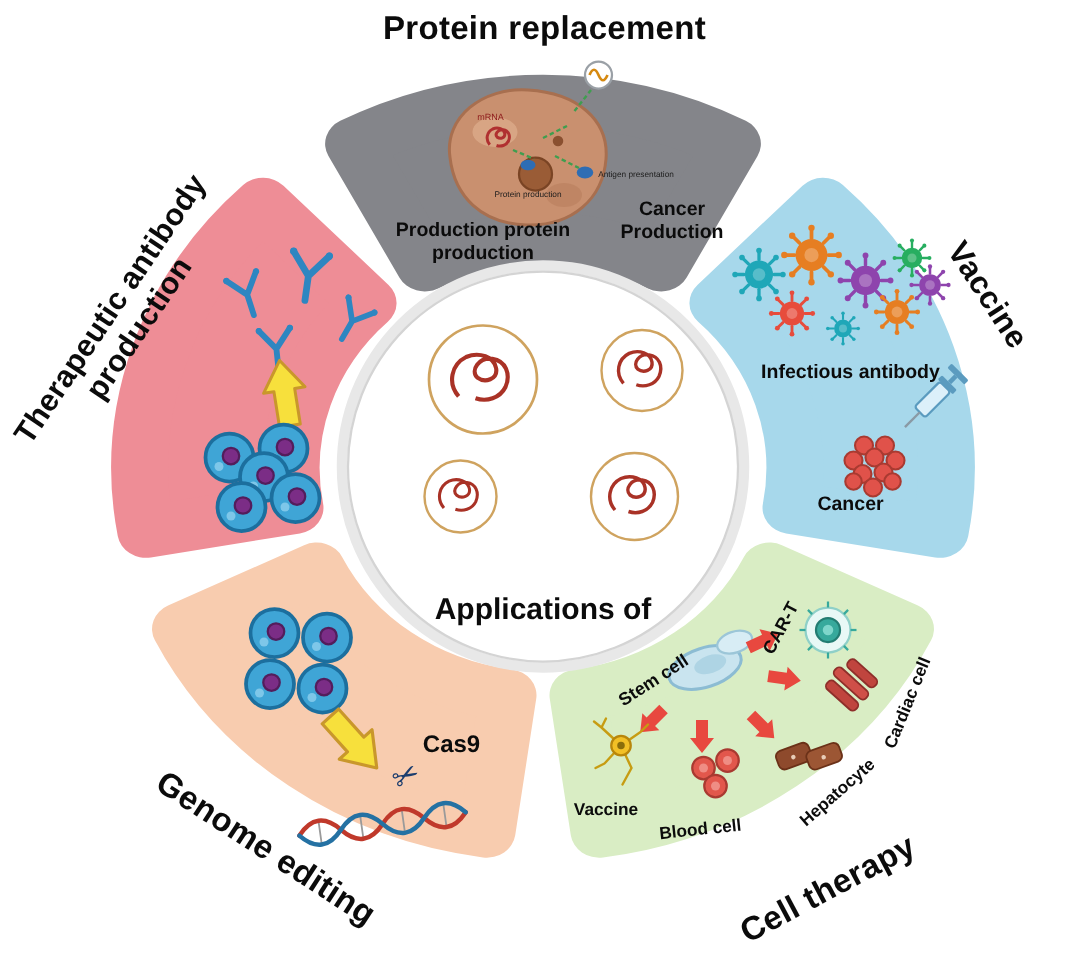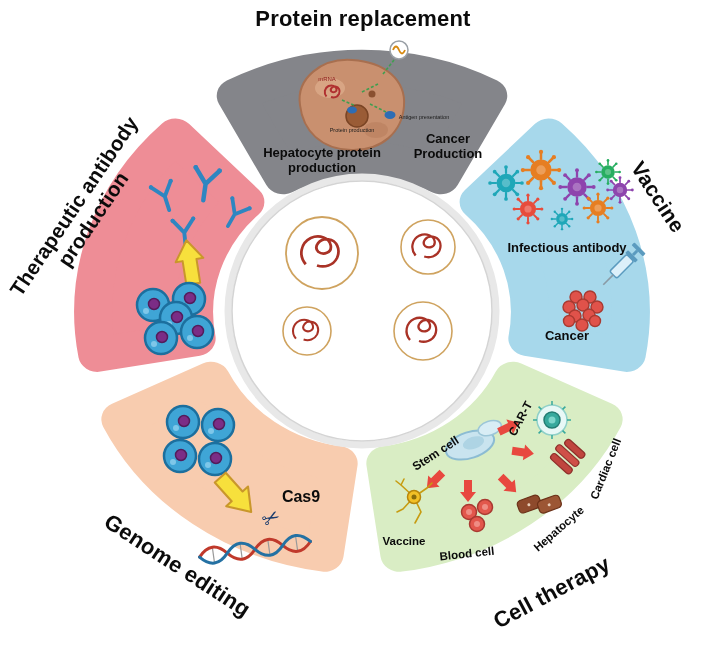--- a/index.html
+++ b/index.html
@@ -232,24 +232,25 @@
 <div class="lbl big" style="left:363px;top:19px;transform:translate(-50%,-50%)">Protein replacement</div>
 <div class="lbl big" style="left:658px;top:197px;font-size:21px;transform:translate(-50%,-50%) rotate(57deg)">Vaccine</div>
 <div class="lbl big" style="left:552px;top:593px;transform:translate(-50%,-50%) rotate(-28deg)">Cell therapy</div>
 <div class="lbl big" style="left:177px;top:566px;transform:translate(-50%,-50%) rotate(33deg)">Genome editing</div>
 <div class="lbl big" style="left:84px;top:213px;font-size:20.5px;transform:translate(-50%,-50%) rotate(-56deg)">
   <span class="capline">Therapeutic antibody</span>
   <span class="capline">production</span>
 </div>
 
 <div class="lbl" style="left:362px;top:407px;font-size:20px;transform:translate(-50%,-50%)">
+  <span class="capline">Applications of</span>
 </div>
 
 <div class="lbl cap" style="left:322px;top:161px;transform:translate(-50%,-50%)">
-  <span class="capline">Hepatocyte protein</span>
+  <span class="capline">Production protein</span>
   <span class="capline">production</span>
 </div>
 <div class="lbl cap" style="left:448px;top:147px;transform:translate(-50%,-50%)">
   <span class="capline">Cancer</span>
   <span class="capline">Production</span>
 </div>
 <div class="lbl cap" style="left:567px;top:248px;transform:translate(-50%,-50%)">Infectious antibody</div>
 <div class="lbl cap" style="left:567px;top:336px;transform:translate(-50%,-50%)">Cancer</div>
 <div class="lbl cap" style="left:436px;top:454px;font-size:12px;transform:translate(-50%,-50%) rotate(-33deg)">Stem cell</div>
 <div class="lbl cap" style="left:521px;top:419px;font-size:12px;transform:translate(-50%,-50%) rotate(-62deg)">CAR-T</div>

